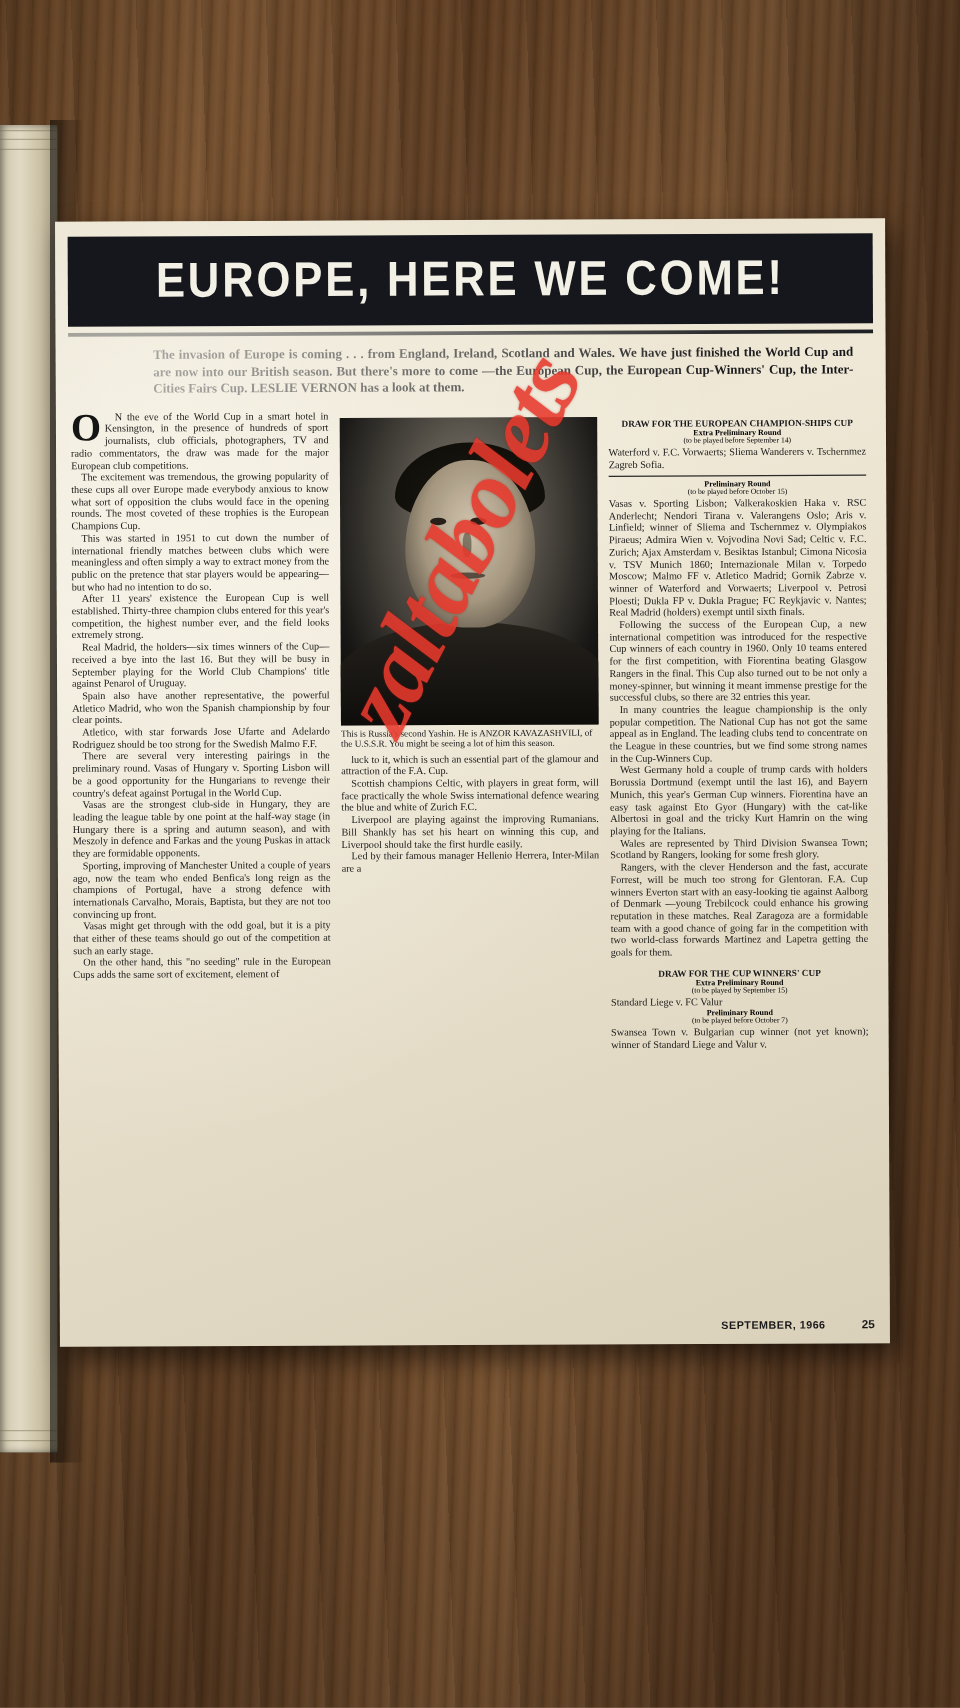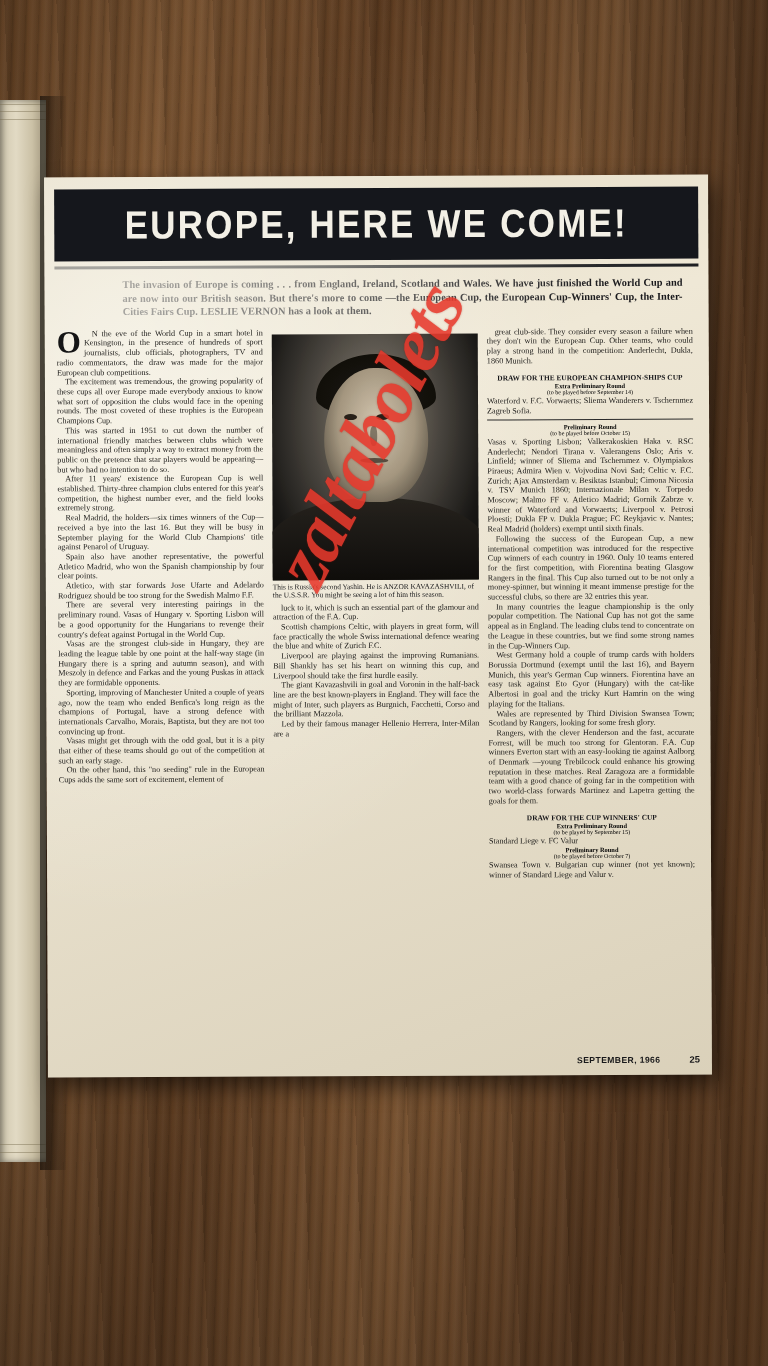--- a/index.html
+++ b/index.html
@@ -279,26 +279,24 @@
           <div class="eye l"></div>
           <div class="eye r"></div>
           <div class="nose"></div>
           <div class="mouth"></div>
         </div>
         <div class="caption">This is Russia's second Yashin. He is ANZOR KAVAZASHVILI, of the U.S.S.R. You might be seeing a lot of him this season.</div>
       </div>
       <p>luck to it, which is such an essential part of the glamour and attraction of the F.A. Cup.</p>
       <p>Scottish champions Celtic, with players in great form, will face practically the whole Swiss international defence wearing the blue and white of Zurich F.C.</p>
       <p>Liverpool are playing against the improving Rumanians. Bill Shankly has set his heart on winning this cup, and Liverpool should take the first hurdle easily.</p>
-      <p>The giant Kavazashvili in goal and Voronin in the half-back line are the best known-players in England. They will face the might of Inter, such players as Burgnich, Facchetti, Corso and the brilliant Mazzola.</p>
       <p>Led by their famous manager Hellenio Herrera, Inter-Milan are a</p>
     </div>
 
     <div class="col">
-      <p>great club-side. They consider every season a failure when they don't win the European Cup. Other teams, who could play a strong hand in the competition: Anderlecht, Dukla, 1860 Munich.</p>
 
       <div class="draw-head">DRAW FOR THE EUROPEAN CHAMPION-SHIPS CUP</div>
       <div class="draw-sub">Extra Preliminary Round</div>
       <div class="draw-sub2">(to be played before September 14)</div>
       <p class="tiny noindent">Waterford v. F.C. Vorwaerts; Sliema Wanderers v. Tschernmez Zagreb Sofia.</p>
       <div class="hr-thin"></div>
       <div class="draw-sub">Preliminary Round</div>
       <div class="draw-sub2">(to be played before October 15)</div>
       <p class="tiny noindent">Vasas v. Sporting Lisbon; Valkerakoskien Haka v. RSC Anderlecht; Nendori Tirana v. Valerangens Oslo; Aris v. Linfield; winner of Sliema and Tschernmez v. Olympiakos Piraeus; Admira Wien v. Vojvodina Novi Sad; Celtic v. F.C. Zurich; Ajax Amsterdam v. Besiktas Istanbul; Cimona Nicosia v. TSV Munich 1860; Internazionale Milan v. Torpedo Moscow; Malmo FF v. Atletico Madrid; Gornik Zabrze v. winner of Waterford and Vorwaerts; Liverpool v. Petrosi Ploesti; Dukla FP v. Dukla Prague; FC Reykjavic v. Nantes; Real Madrid (holders) exempt until sixth finals.</p>
 

